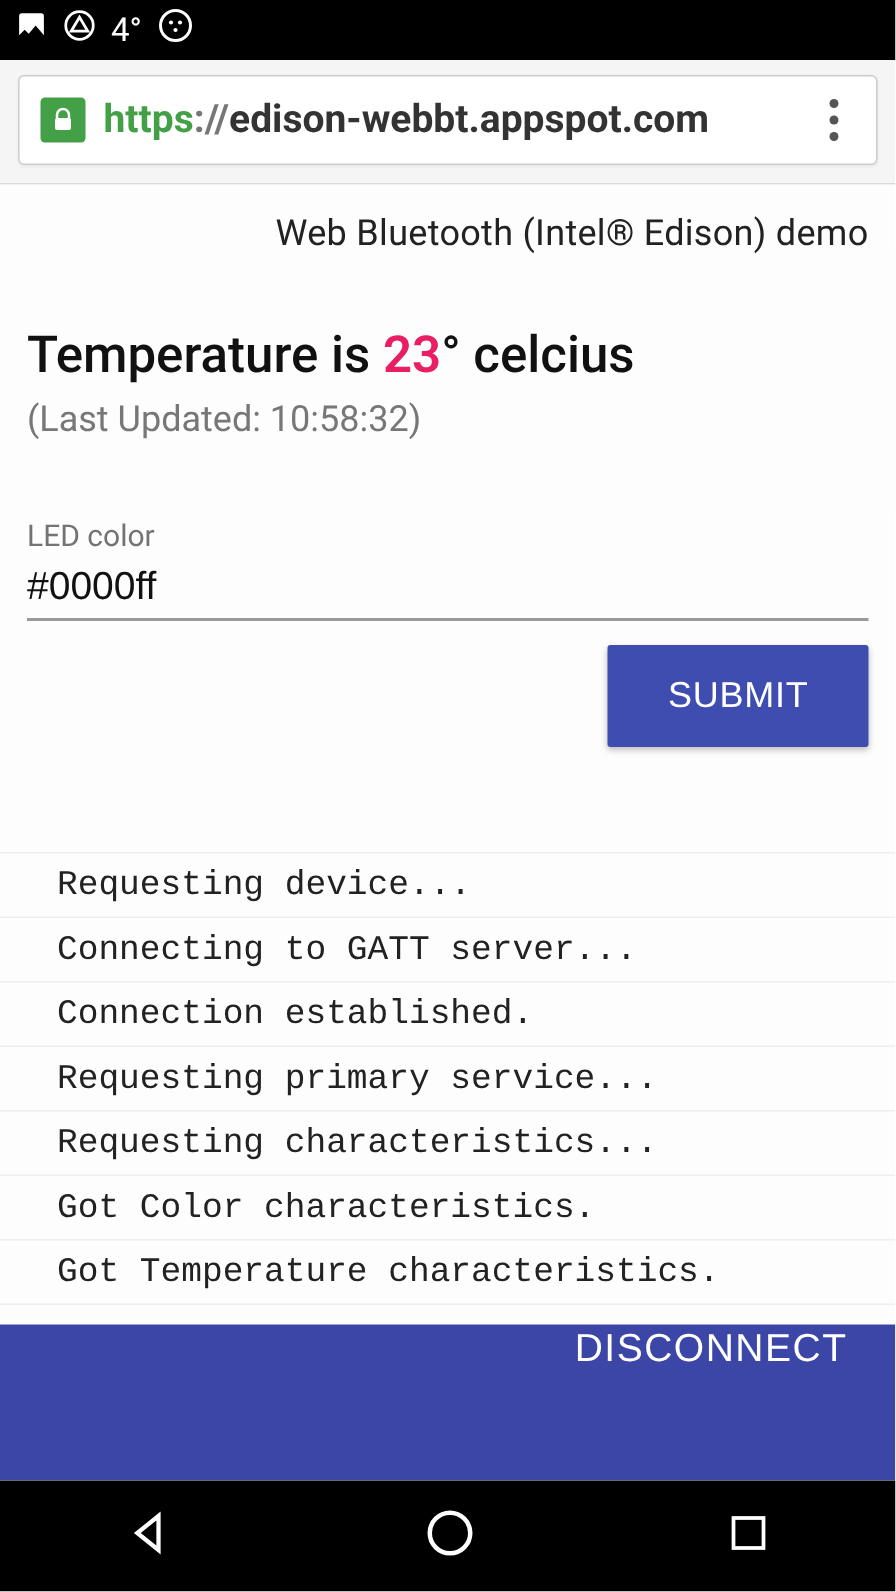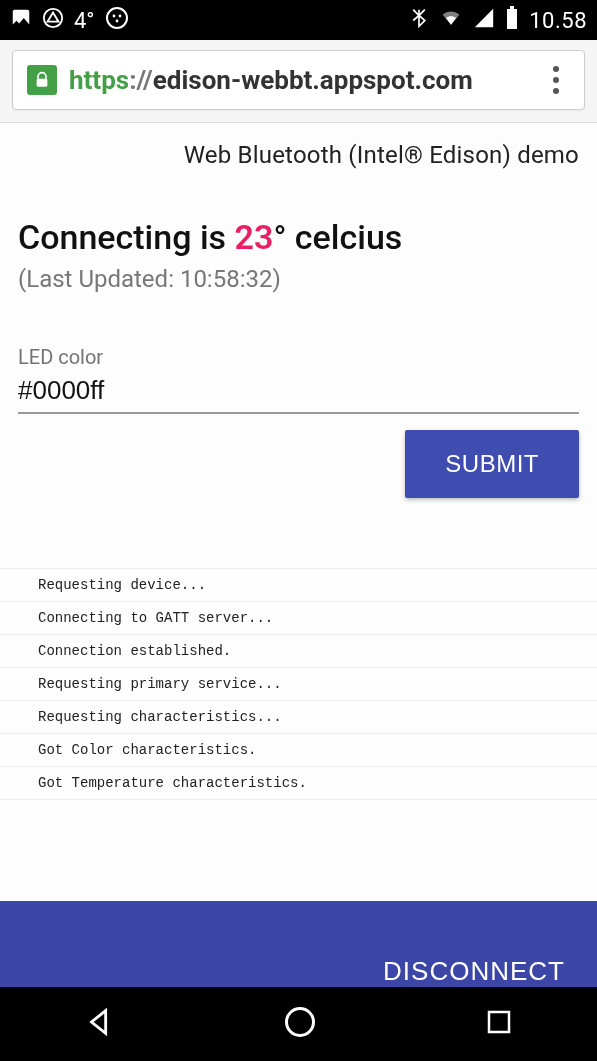--- a/index.html
+++ b/index.html
@@ -25,23 +25,23 @@
   .demo-title { font-size: 24px; color: #222; letter-spacing: 0.2px; margin-bottom: 48px; text-align: right; }
   .temp-line { font-size: 34px; font-weight: 500; color: #111; margin-bottom: 8px; }
   .temp-value { color: #e91e63; font-weight: 600; }
   .last-updated { font-size: 24px; color: #777; margin-bottom: 52px; }
   .field-label { font-size: 20px; color: #737373; margin-bottom: 4px; }
   .field-input { width: 100%; border: none; border-bottom: 2px solid #999; font-size: 26px; padding: 2px 0 6px 0; background: transparent; outline: none; color: #111; }
   .submit-row { display: flex; justify-content: flex-end; margin-top: 16px; margin-bottom: 70px; }
   .submit-btn { background: #3f4db0; color: #fff; border: none; font-size: 24px; letter-spacing: 0.5px; padding: 20px 40px; border-radius: 2px; cursor: pointer; box-shadow: 0 2px 4px rgba(0,0,0,0.25); }
   
   .log-list { border-top: 1px solid #eee; }
-  .log-item { font-family: "Courier New", monospace; font-size: 14px; padding: 8px 20px 8px 38px; border-bottom: 1px solid #eee; color: #222; white-space: nowrap; overflow: hidden;}
+  .log-item { font-family: "Courier New", monospace; font-size: 23px; padding: 8px 20px 8px 38px; border-bottom: 1px solid #eee; color: #222; white-space: nowrap; overflow: hidden;}
   
-  .footer-bar { background: #3b46a6; height: 86px; display: flex; align-items: flex-end; justify-content: flex-end; padding: 0 32px; }
+  .footer-bar { background: #3b46a6; height: 104px; display: flex; align-items: flex-start; justify-content: flex-end; padding: 0 32px; }
   .footer-btn { color: #fff; font-size: 26px; letter-spacing: 1px; background: none; border: none; cursor: pointer; }
   
   .nav-bar { background: #000; height: 74px; display: flex; align-items: center; justify-content: space-around; }
   .nav-bar svg { stroke: #fff; fill: none; }
   
   .stack { display: flex; flex-direction: column; height: 1061px; }
   .content-area { flex: 1; display: flex; flex-direction: column; overflow: hidden;}
   .scroll-area { flex: 1; overflow: hidden; background:#fdfdfd;}
 </style>
 </head>
@@ -65,45 +65,20 @@
       <span class="status-temp">4°</span>
       <span>
         <svg width="24" height="24" viewBox="0 0 24 24">
             <circle cx="12" cy="12" r="10" fill="none" stroke="#fff" stroke-width="2"></circle>
             <circle cx="9" cy="10" r="1.4" fill="#fff"></circle>
             <circle cx="15" cy="10" r="1.4" fill="#fff"></circle>
             <circle cx="12" cy="15" r="1.4" fill="#fff"></circle>
           </svg>
       </span>
     </div>
-    <div class="status-right">
-      <span>
-        <svg width="20" height="24" viewBox="0 0 24 24">
-            <path d="M12 2v20l7-7-7-6 7-7-7 7-7-7 7 7-7 6 7-6" fill="none" stroke="#fff" stroke-width="2"></path>
-          </svg>
-      </span>
-      <span>
-        <svg width="24" height="20" viewBox="0 0 24 24">
-            <path d="M12 20 L2 8 C8 3 16 3 22 8 Z" fill="#fff" opacity="0.5"></path>
-            <path d="M12 20 L6 12 C9 9 15 9 18 12 Z" fill="#fff"></path>
-          </svg>
-      </span>
-      <span>
-        <svg width="22" height="22" viewBox="0 0 24 24">
-            <path d="M2 22 L22 2 L22 22 Z" fill="#fff"></path>
-          </svg>
-      </span>
-      <span>
-        <svg width="14" height="24" viewBox="0 0 14 24">
-            <rect x="2" y="3" width="10" height="20" fill="#fff"></rect>
-            <rect x="5" y="0" width="4" height="3" fill="#fff"></rect>
-          </svg>
-      </span>
-      <span class="status-time">10.58</span>
-    </div>
   </div>
 
   <div class="url-bar-wrap">
     <div class="url-bar">
       <span class="lock-badge">
         <svg width="16" height="18" viewBox="0 0 24 24">
             <path d="M6 10V7a6 6 0 0 1 12 0v3" fill="none" stroke="#fff" stroke-width="2.5"></path>
             <rect x="4" y="10" width="16" height="12" rx="2" fill="#fff"></rect>
           </svg>
       </span>
@@ -117,21 +92,21 @@
       </div>
     </div>
   </div>
 
   <div class="content-area">
     <div class="scroll-area">
       <div class="page">
         <div class="demo-title">Web Bluetooth (Intel® Edison) demo</div>
 
         <div class="temp-line">
-          <span>Connecting is </span><span class="temp-value">23</span><span>° celcius</span>
+          <span>Temperature is </span><span class="temp-value">23</span><span>° celcius</span>
         </div>
         <div class="last-updated">(Last Updated: 10:58:32)</div>
 
         <div class="field-label">LED color</div>
         <input class="field-input" type="text" value="#0000ff" style="">
 
         <div class="submit-row">
           <button class="submit-btn">SUBMIT</button>
         </div>
       </div>

